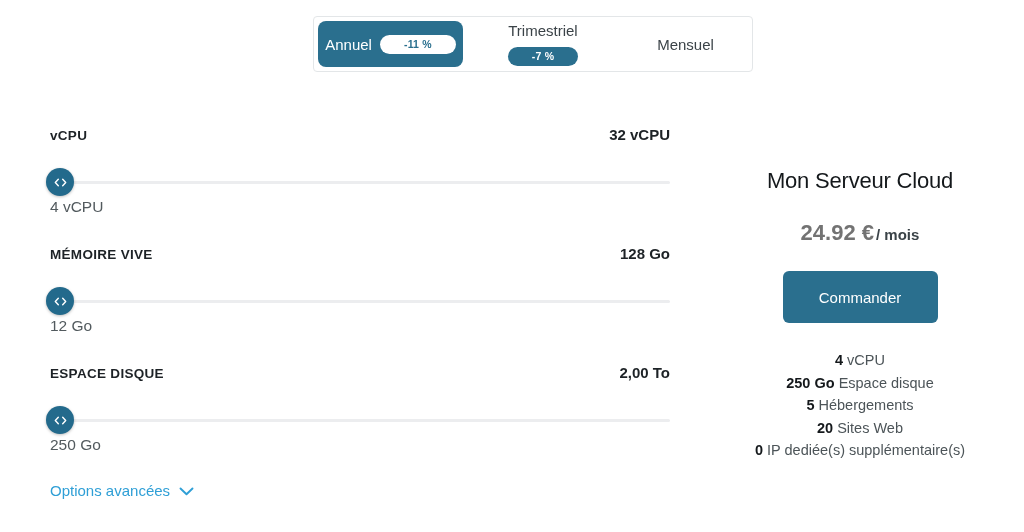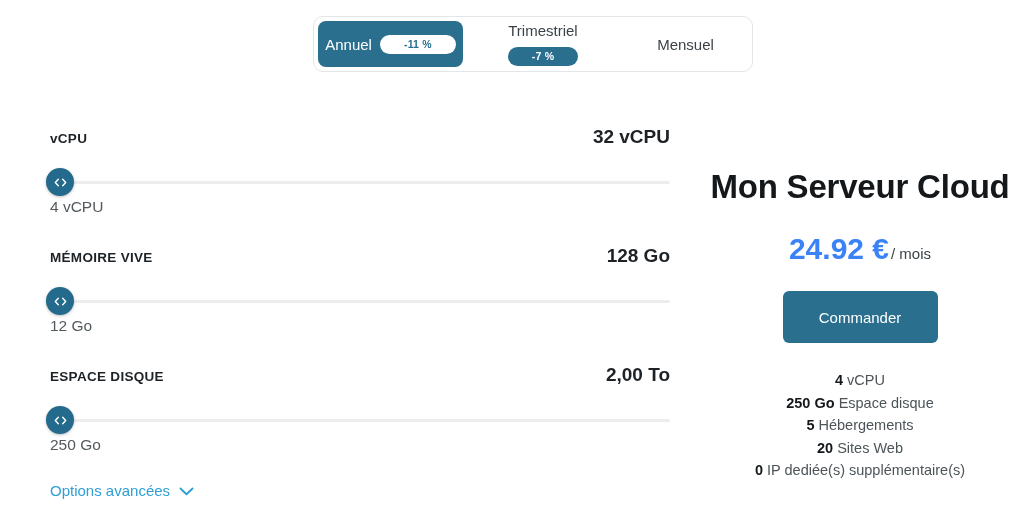--- a/index.html
+++ b/index.html
@@ -22,21 +22,21 @@
 
   
   .tabbar {
     position: absolute;
     left: 313px;
     top: 16px;
     width: 440px;
     height: 56px;
     background: #ffffff;
     border: 1px solid #e3e6e8;
-    border-radius: 10px;
+    border-radius: 4px;
     display: flex;
     align-items: center;
     padding: 4px;
   }
 
   .tab {
     height: 46px;
     display: flex;
     align-items: center;
     justify-content: center;
@@ -90,21 +90,21 @@
   }
 
   .slider-label {
     font-size: 13.5px;
     font-weight: bold;
     color: #1d2226;
     letter-spacing: .3px;
   }
 
   .slider-max {
-    font-size: 19px;
+    font-size: 15px;
     font-weight: bold;
     color: #1d2226;
   }
 
   .slider-track-wrap {
     position: relative;
     margin-top: 22px;
     height: 28px;
   }
 
@@ -159,40 +159,40 @@
   
   .summary {
     position: absolute;
     left: 700px;
     top: 168px;
     width: 320px;
     text-align: center;
   }
 
   .summary-title {
-    font-size: 33px;
-    font-weight: bold;
+    font-size: 22px;
+    font-weight: normal;
     color: #14181b;
     letter-spacing: -.2px;
   }
 
   .summary-price-row {
     margin-top: 28px;
     font-size: 22px;
     line-height: 1;
   }
   .summary-price {
-    color: #3b82f6;
-    font-weight: bold;
-    font-size: 30px;
+    color: #737373;
+    font-weight: bold;
+    font-size: 22px;
   }
   .summary-period {
     color: #3b4348;
     font-size: 15px;
-    font-weight: normal;
+    font-weight: bold;
     margin-left: 2px;
   }
 
   .order-button {
     display: block;
     margin: 27px auto 0 auto;
     width: 155px;
     height: 52px;
     background: #2a6f8e;
     color: #ffffff;

